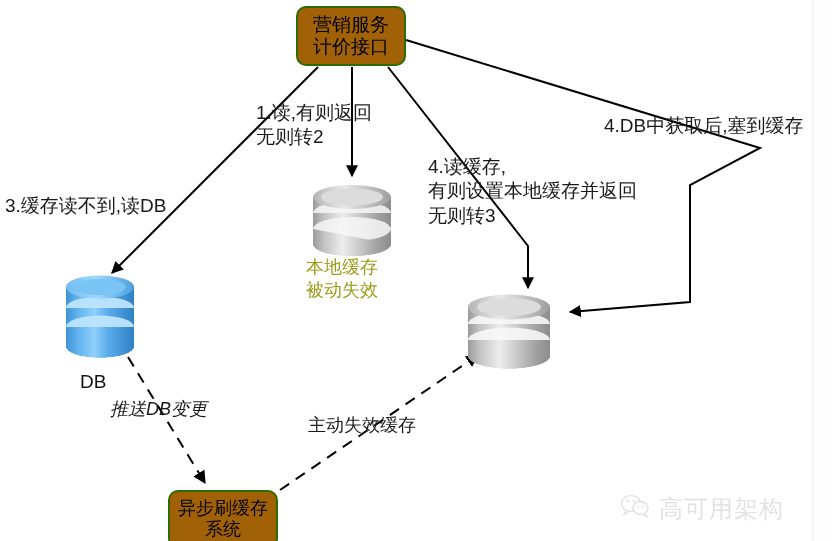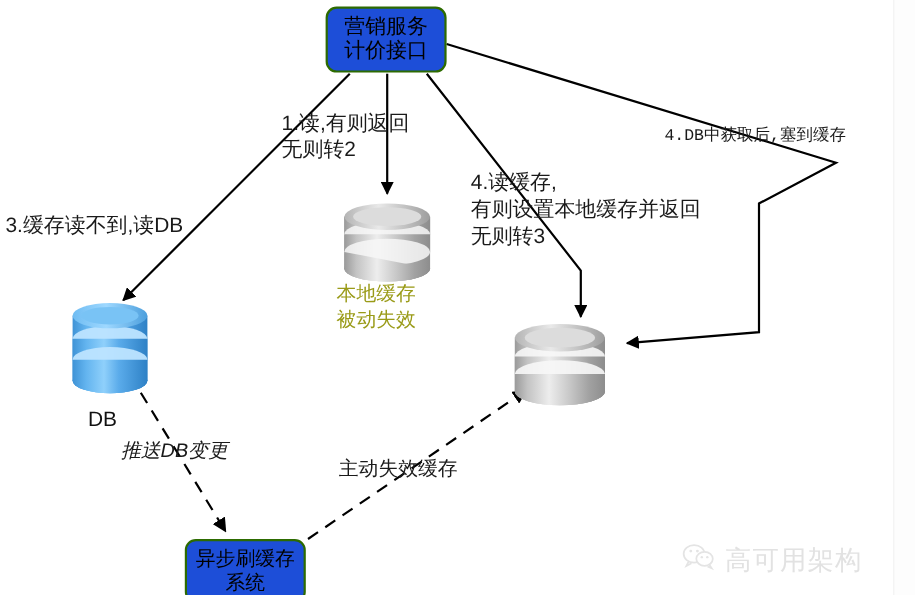--- a/index.html
+++ b/index.html
@@ -7,45 +7,45 @@
     width:832px;height:541px;overflow:hidden;position:relative;
     font-family:"Liberation Sans","DejaVu Sans",sans-serif;
     -webkit-font-smoothing:antialiased;
   }
   #canvas{position:absolute;left:0;top:0;width:832px;height:541px;}
   svg.layer{position:absolute;left:0;top:0;width:832px;height:541px;pointer-events:none;}
 
   
   .procbox{
     position:absolute;box-sizing:border-box;
-    background:#1d4ed8;border:2px solid #2d6b00;border-radius:10px;
+    background:#a16207;border:2px solid #2d6b00;border-radius:10px;
     display:flex;flex-direction:column;align-items:center;justify-content:center;
     color:#000;line-height:1.18;text-align:center;
   }
   .procbox .ln{display:block;white-space:nowrap;}
 
   #box-service{left:296px;top:6px;width:110px;height:60px;font-size:19px;}
   #box-async{left:168px;top:490px;width:110px;height:58px;font-size:18px;}
 
   
   .lbl{position:absolute;color:#1a1a1a;line-height:1.28;white-space:nowrap;}
   .lbl .ln{display:block;}
   .olive{color:#9a9b18;}
   .dbname{font-size:19px;color:#111;}
 
   #lbl-step1{left:256px;top:101px;font-size:19px;}
   #lbl-step2{left:428px;top:155px;font-size:19px;}
   #lbl-step3{left:5px;top:194px;font-size:19px;}
-  #lbl-step4{left:604px;top:114px;font-size:15px;font-family:Liberation Mono, monospace;}
+  #lbl-step4{left:604px;top:114px;font-size:19px;}
   #lbl-local-cache{left:306px;top:256px;font-size:18px;text-align:left;width:92px;}
   #lbl-mogu{left:451px;top:372px;font-size:18px;text-align:center;width:128px;}
   #lbl-mogu .big{font-size:19px;}
   #lbl-db{left:80px;top:370px;}
   #lbl-push-db{left:110px;top:398px;font-size:18px;font-style:italic;}
-  #lbl-invalidate{left:308px;top:415px;font-size:18px;}
+  #lbl-invalidate{left:308px;top:415px;font-size:18px;font-family:Liberation Mono, monospace;}
 
   
   #watermark{
     position:absolute;left:620px;top:487px;width:200px;height:44px;
     display:flex;align-items:center;gap:9px;color:#e2e2e2;font-size:24px;
     letter-spacing:1px;
   }
   #watermark .wm-text{white-space:nowrap;text-align:center;}
   
   #gutter{position:absolute;left:812px;top:0;width:20px;height:541px;background:#fdfdfd;}

